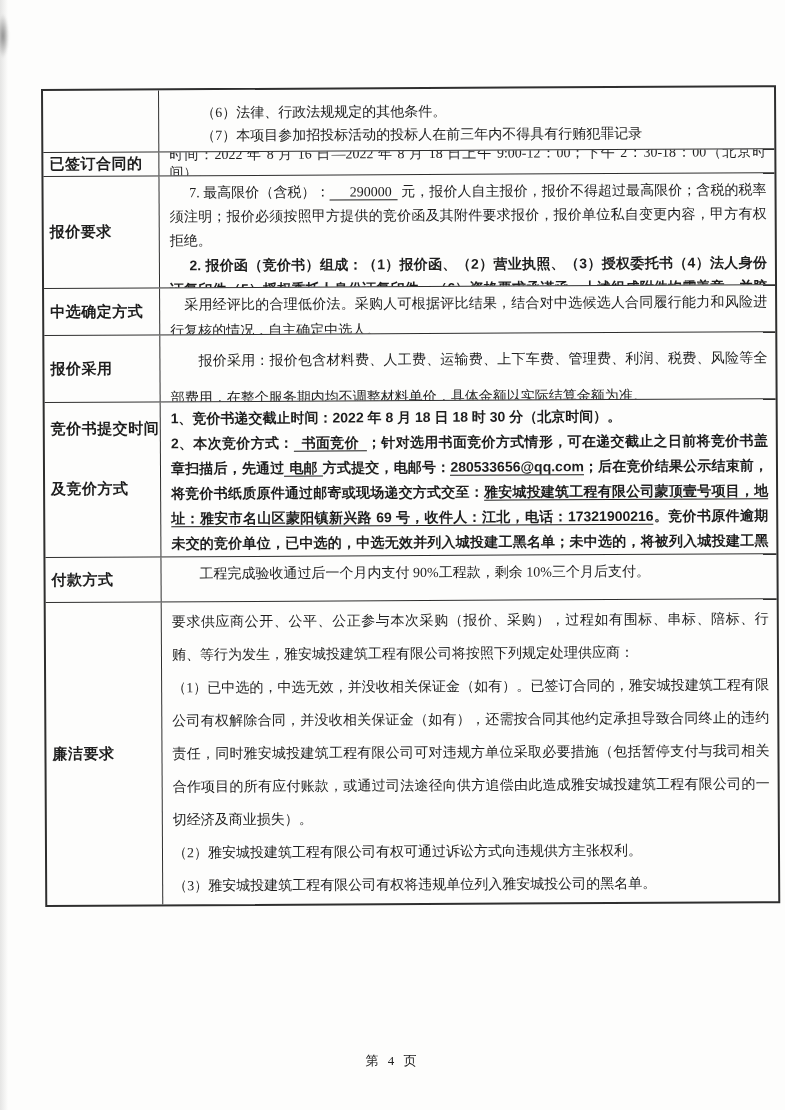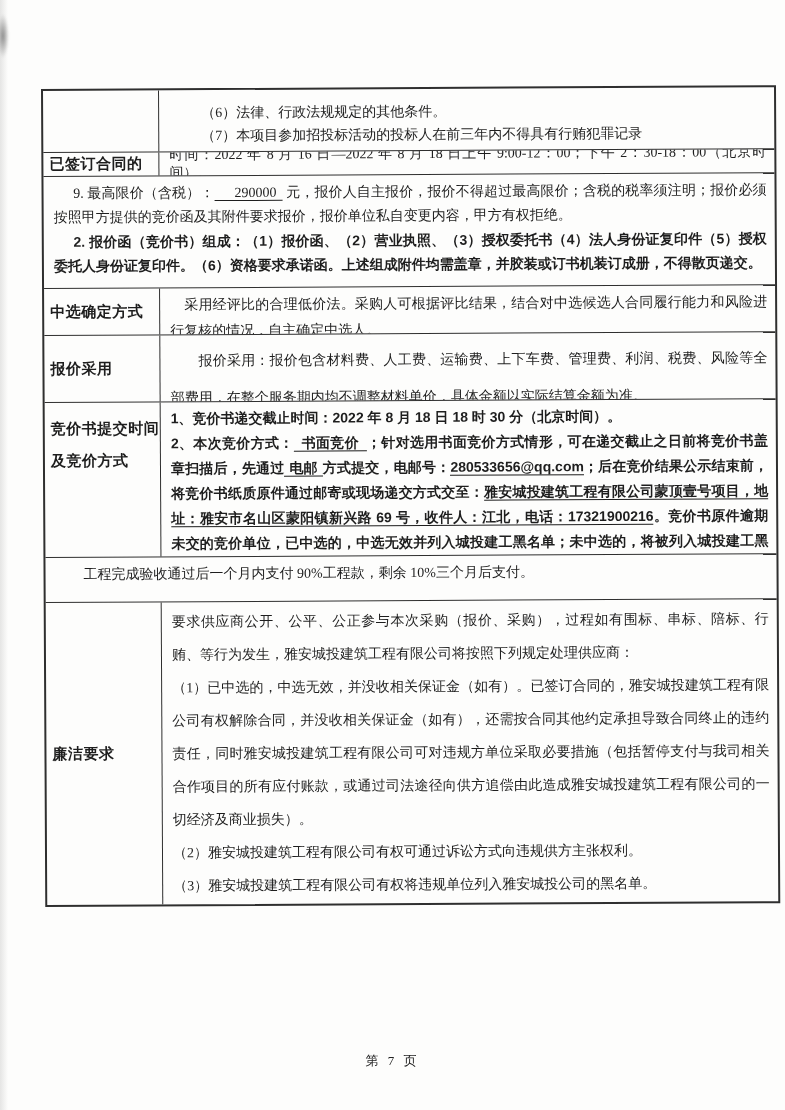--- a/index.html
+++ b/index.html
@@ -33,21 +33,21 @@
   .row:last-child { border-bottom: none; }
   .cell { overflow: hidden; }
   .label-cell {
     width: 116px; flex: 0 0 116px;
     border-right: 1px solid #2f2f2f;
     font-family: "Liberation Sans", "DejaVu Sans", sans-serif;
     font-weight: bold; font-size: 15px; letter-spacing: .5px;
     padding-left: 6px;
     display: flex; flex-direction: column; justify-content: center;
   }
-  .label-top { justify-content: flex-start; padding-top: 10px; line-height: 32px; }
+  .label-top { justify-content: flex-start; padding-top: 10px; line-height: 32px; gap: 28px; }
   .content-cell { flex: 1 1 auto; padding: 0 8px 0 10px; font-size: 14px; text-align: justify; }
   .r1 { height: 62px; }
   .r2 { height: 24px; }
   .r3 { height: 112px; }
   .r4 { height: 47px; }
   .r5 { height: 67px; }
   .r6 { height: 155px; }
   .r7 { height: 45px; }
   .r8 { height: 302px; }
   .r1 .content-cell { padding-top: 11px; padding-left: 42px; line-height: 23px; text-align: left; }
@@ -89,22 +89,23 @@
   </div>
 
   <div class="row r2">
     <div class="cell label-cell">已签订合同的</div>
     <div class="cell content-cell">
       <span>时间：2022 年 8 月 16 日—2022 年 8 月 18 日上午 9:00-12：00；下午 2：30-18：00（北京时间）。</span>
     </div>
   </div>
 
   <div class="row r3">
+    <div class="cell label-cell">报价要求</div>
     <div class="cell content-cell">
-      <p class="p1"><span>9. 最高限价（含税）：</span><span class="u u-num">290000</span><span> 元，报价人自主报价，报价不得超过最高限价；含税的税率须注明；报价必须按照甲方提供的竞价函及其附件要求报价，报价单位私自变更内容，甲方有权拒绝。</span></p>
+      <p class="p1"><span>7. 最高限价（含税）：</span><span class="u u-num">290000</span><span> 元，报价人自主报价，报价不得超过最高限价；含税的税率须注明；报价必须按照甲方提供的竞价函及其附件要求报价，报价单位私自变更内容，甲方有权拒绝。</span></p>
       <p class="p1 b">2. 报价函（竞价书）组成：（1）报价函、（2）营业执照、（3）授权委托书（4）法人身份证复印件（5）授权委托人身份证复印件。（6）资格要求承诺函。上述组成附件均需盖章，并胶装或订书机装订成册，不得散页递交。</p>
     </div>
   </div>
 
   <div class="row r4">
     <div class="cell label-cell">中选确定方式</div>
     <div class="cell content-cell">
       <span>采用经评比的合理低价法。采购人可根据评比结果，结合对中选候选人合同履行能力和风险进行复核的情况，自主确定中选人。</span>
     </div>
   </div>
@@ -121,30 +122,31 @@
       <span>竞价书提交时间</span>
       <span>及竞价方式</span>
     </div>
     <div class="cell content-cell b">
       <div>1、竞价书递交截止时间：2022 年 8 月 18 日 18 时 30 分（北京时间）。</div>
       <div><span>2、本次竞价方式：</span><span class="u u-pad">书面竞价</span><span>；针对选用书面竞价方式情形，可在递交截止之日前将竞价书盖章扫描后，先通过</span><span class="u u-pad2">电邮</span><span>方式提交，电邮号：</span><span class="u">280533656@qq.com</span><span>；后在竞价结果公示结束前，将竞价书纸质原件通过邮寄或现场递交方式交至：</span><span class="u">雅安城投建筑工程有限公司蒙顶壹号项目，地址：雅安市名山区蒙阳镇新兴路 69 号，收件人：江北，电话：17321900216</span><span>。竞价书原件逾期未交的竞价单位，已中选的，中选无效并列入城投建工黑名单；未中选的，将被列入城投建工黑名单。</span></div>
     </div>
   </div>
 
   <div class="row r7">
+    <div class="cell label-cell">付款方式</div>
     <div class="cell content-cell">
       <span>工程完成验收通过后一个月内支付 90%工程款，剩余 10%三个月后支付。</span>
     </div>
   </div>
 
   <div class="row r8">
     <div class="cell label-cell">廉洁要求</div>
     <div class="cell content-cell">
       <p>要求供应商公开、公平、公正参与本次采购（报价、采购），过程如有围标、串标、陪标、行贿、等行为发生，雅安城投建筑工程有限公司将按照下列规定处理供应商：</p>
       <p>（1）已中选的，中选无效，并没收相关保证金（如有）。已签订合同的，雅安城投建筑工程有限公司有权解除合同，并没收相关保证金（如有），还需按合同其他约定承担导致合同终止的违约责任，同时雅安城投建筑工程有限公司可对违规方单位采取必要措施（包括暂停支付与我司相关合作项目的所有应付账款，或通过司法途径向供方追偿由此造成雅安城投建筑工程有限公司的一切经济及商业损失）。</p>
       <p>（2）雅安城投建筑工程有限公司有权可通过诉讼方式向违规供方主张权利。</p>
       <p>（3）雅安城投建筑工程有限公司有权将违规单位列入雅安城投公司的黑名单。</p>
     </div>
   </div>
 
 </div>
 
-<div class="footer">第 7 页</div>
+<div class="footer">第 4 页</div>
 
 </body></html>

